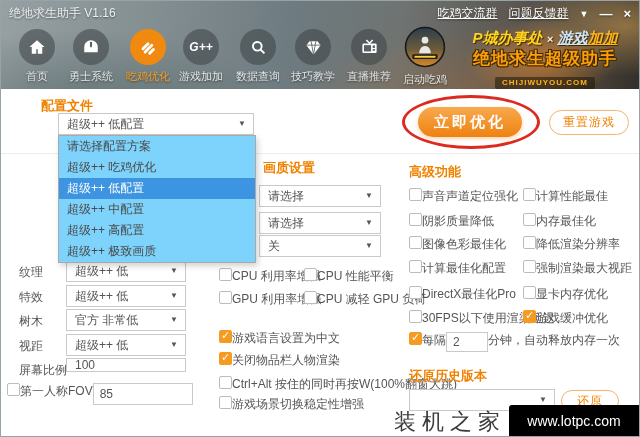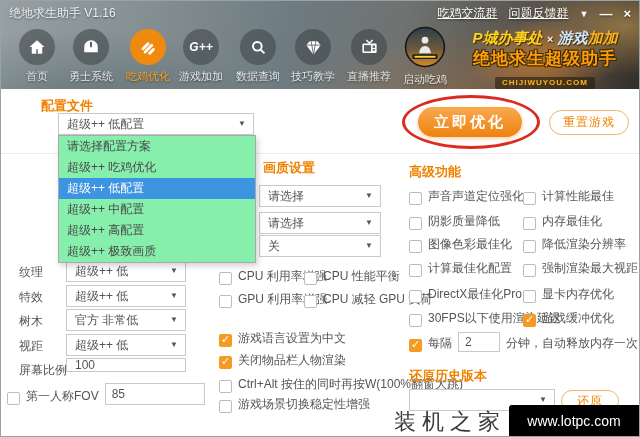--- a/index.html
+++ b/index.html
@@ -22,48 +22,48 @@
   .nav-circle{width:36px;height:36px;border-radius:50%;background:rgba(60,66,70,.55);margin:0 auto;
     display:flex;align-items:center;justify-content:center;}
   .nav-circle.active{background:#f0890f;}
   .nav-circle.logo{background:transparent;width:42px;height:42px;margin-top:-3px;}
   .nav-label{margin-top:4px;font-size:11px;color:#e4e7e7;text-shadow:0 1px 2px rgba(0,0,0,.5);white-space:nowrap;}
   .nav-label.active{color:#ffa21f;}
   .gpp-text{font-style:italic;font-weight:bold;color:#fff;font-size:12px;letter-spacing:0;}
   .branding{position:absolute;right:5px;top:27px;width:178px;text-align:center;line-height:1.3;}
   .brand-l1{font-size:15px;font-weight:bold;font-style:italic;color:#ffd21e;text-shadow:1px 1px 1px #3d2c00;white-space:nowrap;}
   .brand-x{color:#f3f3f3;font-size:11px;}
-  .brand-a{color:#cfe6ff;}
-  .brand-b{color:#ffb41e;}
+  .brand-a{color:#cfe6ff;text-decoration:underline;}
+  .brand-b{color:#ffb41e;text-decoration:underline;}
   .brand-l2{font-size:17px;font-weight:bold;color:#ff9d0a;letter-spacing:1px;
     text-shadow:1px 1px 0 #3c2a00,-1px -1px 0 #3c2a00,1px -1px 0 #3c2a00,-1px 1px 0 #3c2a00;white-space:nowrap;}
   .brand-l3{display:inline-block;margin-top:2px;font-size:8px;font-weight:bold;color:#ffb41e;
     background:rgba(30,22,8,.55);padding:1px 7px;border-radius:2px;letter-spacing:1px;}
   
   .content{position:absolute;top:88px;left:0;right:0;bottom:0;background:#fff;}
   .sec-title{position:absolute;font-size:13px;font-weight:bold;color:#f08200;white-space:nowrap;}
   .sep{position:absolute;left:0;right:0;top:64px;border-top:1px solid #ededed;}
   .select{position:absolute;height:22px;border:1px solid #c9c9c9;background:#fff;font-size:12px;color:#555;
     line-height:20px;padding-left:8px;box-sizing:border-box;cursor:pointer;}
   .select .caret{position:absolute;right:7px;top:0;font-size:8px;color:#555;line-height:20px;}
-  .dropdown-list{position:absolute;left:57px;top:46px;width:196px;background:#86efac;border:1px solid #a9a9a9;
+  .dropdown-list{position:absolute;left:57px;top:46px;width:196px;background:#7dd3fc;border:1px solid #a9a9a9;
     box-shadow:2px 3px 6px rgba(0,0,0,.18);z-index:20;}
   .dd-item{height:21px;line-height:21px;padding-left:8px;font-size:12px;color:#4a4a4a;cursor:pointer;white-space:nowrap;}
   .dd-item.hl{background:#3d94e0;color:#fff;}
   .btn-optimize{position:absolute;left:417px;top:18px;width:104px;height:30px;border-radius:16px;
     background:linear-gradient(180deg,#f8a94e,#ee8210);color:#fff;font-size:15px;font-weight:bold;text-align:center;
     line-height:30px;letter-spacing:3px;cursor:pointer;box-shadow:0 2px 4px rgba(238,130,16,.35);}
   .annotation{position:absolute;left:401px;top:6px;width:132px;height:48px;border:3px solid #dc2a20;
     border-radius:50%;z-index:30;pointer-events:none;}
   .btn-reset{position:absolute;left:548px;top:21px;width:80px;height:25px;border:1px solid #f2b46e;border-radius:13px;
     color:#f08200;font-size:12px;text-align:center;line-height:23px;background:#fff;cursor:pointer;box-sizing:border-box;letter-spacing:1px;}
   .flabel{position:absolute;font-size:12px;color:#555;white-space:nowrap;}
   .input{position:absolute;height:14px;border:1px solid #c9c9c9;font-size:12px;color:#555;padding:0 0 0 8px;
     box-sizing:border-box;background:#fff;outline:none;font-family:inherit;}
-  .cbrow{position:absolute;display:flex;align-items:flex-end;gap:6px;font-size:12px;color:#555;white-space:nowrap;cursor:pointer;}
+  .cbrow{position:absolute;display:flex;align-items:flex-start;gap:0;font-size:12px;color:#555;white-space:nowrap;cursor:pointer;}
   .cb{width:13px;height:13px;border:1px solid #bcbcbc;background:#fff;box-sizing:border-box;border-radius:2px;
     position:relative;flex:0 0 13px;}
   .cb.checked{background:#f59b22;border-color:#f59b22;}
   .cb.checked::after{content:"\2713";position:absolute;left:1px;top:-2px;color:#fff;font-size:11px;font-weight:bold;}
   .inline-input{height:20px;border:1px solid #c9c9c9;font-size:12px;color:#555;padding:0 0 0 6px;
     box-sizing:border-box;background:#fff;outline:none;font-family:inherit;}
   .wm-name{position:absolute;left:393px;top:318px;font-family:"DejaVu Serif","Liberation Serif",serif;
     font-size:22px;color:#3b3b3b;letter-spacing:6px;z-index:39;white-space:nowrap;}
   .wm-url{position:absolute;left:508px;top:316px;right:0;bottom:0;background:#000;color:#fff;font-size:14px;
     display:flex;align-items:center;justify-content:center;z-index:40;border-radius:3px 0 0 0;}

